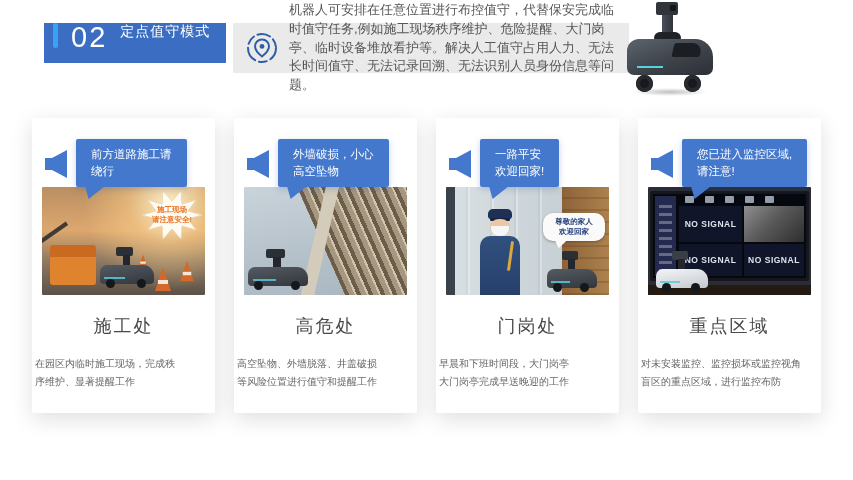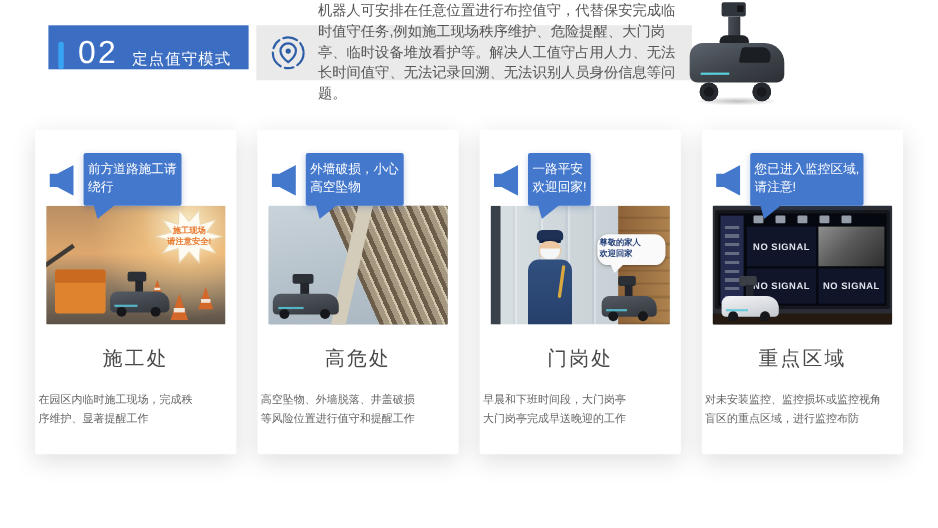--- a/index.html
+++ b/index.html
@@ -1,21 +1,21 @@
 <!DOCTYPE html>
 <html><head>
 <meta charset="utf-8">
 <style>
   html,body{margin:0;padding:0;background:#fff;}
   .slide{position:relative;width:853px;height:480px;background:#ffffff;overflow:hidden;
          font-family:"Liberation Sans","DejaVu Sans",sans-serif;}
 
   
   .badge{position:absolute;left:44px;top:23px;width:182px;height:40px;background:#3b6ec3;
-         display:flex;align-items:flex-end;}
+         display:flex;align-items:flex-start;}
   .accent-bar{width:5px;height:25px;background:#38a3f2;border-radius:3px;margin-left:9px;flex:none;}
   .badge-num{color:#fff;font-size:29px;font-weight:300;letter-spacing:2px;margin-left:13px;line-height:1;}
   .badge-title{color:#fff;font-size:14px;font-weight:normal;margin-left:13px;letter-spacing:1px;}
 
   .intro{position:absolute;left:233px;top:23px;width:396px;height:50px;background:#eaeaea;
          display:flex;align-items:center;}
   .intro-icon{flex:none;width:34px;height:34px;margin-left:12px;}
   .intro-text{margin:0 12px 0 10px;font-size:13px;line-height:1.45;color:#565656;}
 
   
@@ -36,21 +36,21 @@
              background:radial-gradient(ellipse at center,rgba(0,0,0,.25),rgba(0,0,0,0) 70%);}
 
   
   .cards{position:absolute;left:32px;top:118px;width:789px;display:grid;
          grid-template-columns:repeat(4,1fr);gap:19px;}
   .card{position:relative;height:295px;background:#fff;border-radius:2px;
         box-shadow:0 6px 22px rgba(0,0,0,.13);}
 
   .speaker{position:absolute;left:13px;top:32px;width:22px;height:28px;}
   .bubble{position:absolute;left:44px;top:21px;background:#4478cd;color:#fff;font-size:11.5px;
-          line-height:17px;padding:7px 4px;border-radius:2px;max-width:128px;z-index:2;
+          line-height:17px;padding:7px 15px;border-radius:2px;max-width:128px;z-index:2;
           box-shadow:0 2px 6px rgba(40,80,160,.25);}
   .bubble::after{content:"";position:absolute;left:9px;bottom:-12px;width:20px;height:13px;
           background:#4478cd;clip-path:polygon(0 0,100% 0,18% 100%);}
 
   .photo{position:absolute;left:10px;top:69px;right:10px;height:108px;overflow:hidden;border-radius:1px;}
   .card-title{position:absolute;top:196px;left:0;right:0;margin:0;text-align:center;font-size:18px;
               font-weight:400;color:#4a4a4a;letter-spacing:2px;}
   .card-desc{position:absolute;top:237px;left:3px;right:3px;margin:0;font-size:10px;
              color:#666;line-height:1.8;}
 
@@ -101,22 +101,22 @@
   .guard{position:absolute;left:30px;bottom:0;width:48px;height:86px;z-index:2;}
   .g-cap{position:absolute;left:12px;top:0;width:24px;height:10px;background:#1e3055;border-radius:5px 5px 3px 3px;}
   .g-cap::after{content:"";position:absolute;left:2px;bottom:-2px;width:20px;height:3px;background:#152444;border-radius:2px;}
   .g-head{position:absolute;left:14px;top:10px;width:20px;height:17px;background:#ecc7a1;border-radius:45%;}
   .g-head::after{content:"";position:absolute;left:1px;top:7px;width:18px;height:10px;background:#f4f6f8;border-radius:0 0 8px 8px;}
   .g-torso{position:absolute;left:4px;top:27px;width:40px;height:59px;border-radius:10px 10px 0 0;
            background:linear-gradient(180deg,#31507f,#27406b);}
   .g-torso::before{content:"";position:absolute;right:8px;top:5px;width:3px;height:30px;background:#d9a93f;
            border-radius:2px;transform:rotate(8deg);}
   .photo-bubble{position:absolute;right:4px;top:26px;width:58px;background:#fafafa;border-radius:10px;
-           padding:4px 2px;font-size:7.5px;font-weight:bold;color:#27437c;text-align:left;line-height:1.35;
-           box-shadow:0 1px 3px rgba(0,0,0,.3);z-index:4;font-family:Liberation Mono, monospace;}
+           padding:4px 2px;font-size:7.5px;font-weight:bold;color:#27437c;text-align:center;line-height:1.35;
+           box-shadow:0 1px 3px rgba(0,0,0,.3);z-index:4;}
   .photo-bubble::after{content:"";position:absolute;left:12px;bottom:-7px;width:12px;height:8px;
            background:#fafafa;clip-path:polygon(0 0,100% 0,30% 100%);}
 
   
   .scene-monitor{background:#2a2d35;}
   .s4-screen{position:absolute;left:2px;top:4px;right:2px;height:84px;background:#06080f;
              border:3px solid #15171c;border-radius:2px;}
   .s4-icons{position:absolute;left:32px;top:2px;right:6px;height:8px;display:flex;gap:11px;}
   .s4-ico{width:9px;height:7px;background:#aeb6c6;border-radius:1px;opacity:.85;}
   .s4-side{position:absolute;left:2px;top:2px;width:21px;bottom:2px;background:#232a4d;

